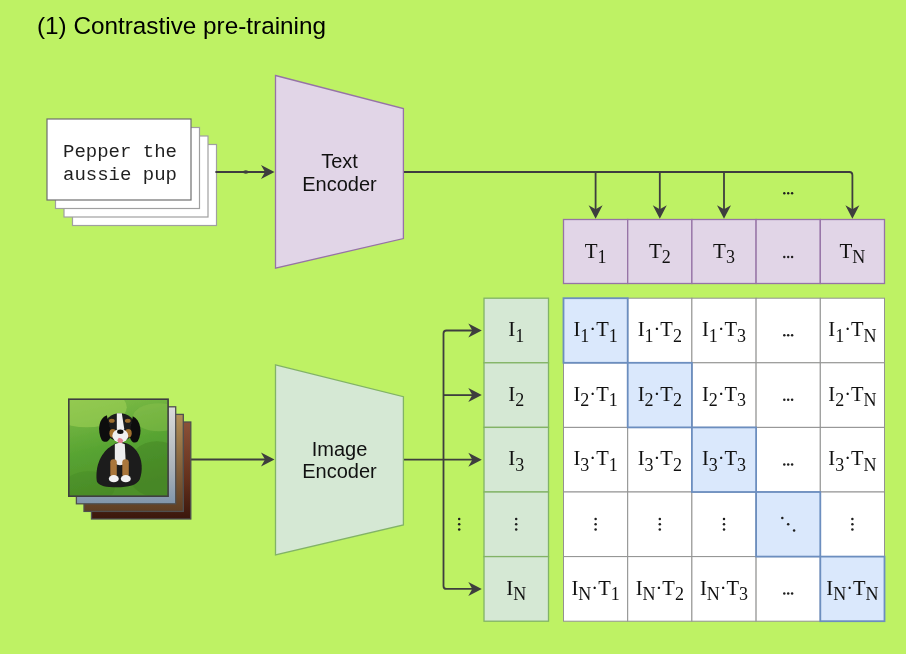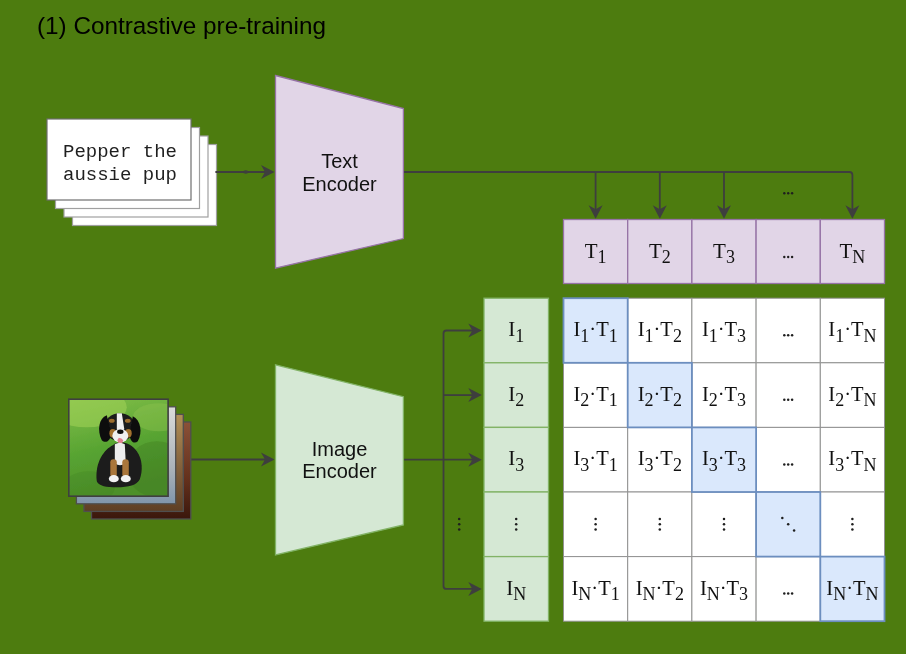--- a/index.html
+++ b/index.html
@@ -1,16 +1,16 @@
 <!DOCTYPE html>
 <html><head>
 <meta charset="utf-8">
 <style>
   html,body{margin:0;padding:0;background:#ffffff;}
-  #canvas{position:relative;width:906px;height:654px;background:#4d7c0f;overflow:hidden;}
+  #canvas{position:relative;width:906px;height:654px;background:#bef264;overflow:hidden;}
   .fsans{font-family:"Liberation Sans",sans-serif;}
   .fserif{font-family:"Liberation Serif",serif;}
   .fmono{font-family:"Liberation Mono",monospace;}
 </style>
 </head>
 <body>
 <div id="canvas">
 <svg width="906" height="654" viewBox="0 0 906 654" xmlns="http://www.w3.org/2000/svg">
   <text class="fsans" x="37" y="34" font-size="24.3" fill="#000000">(1) Contrastive pre-training</text>
 

